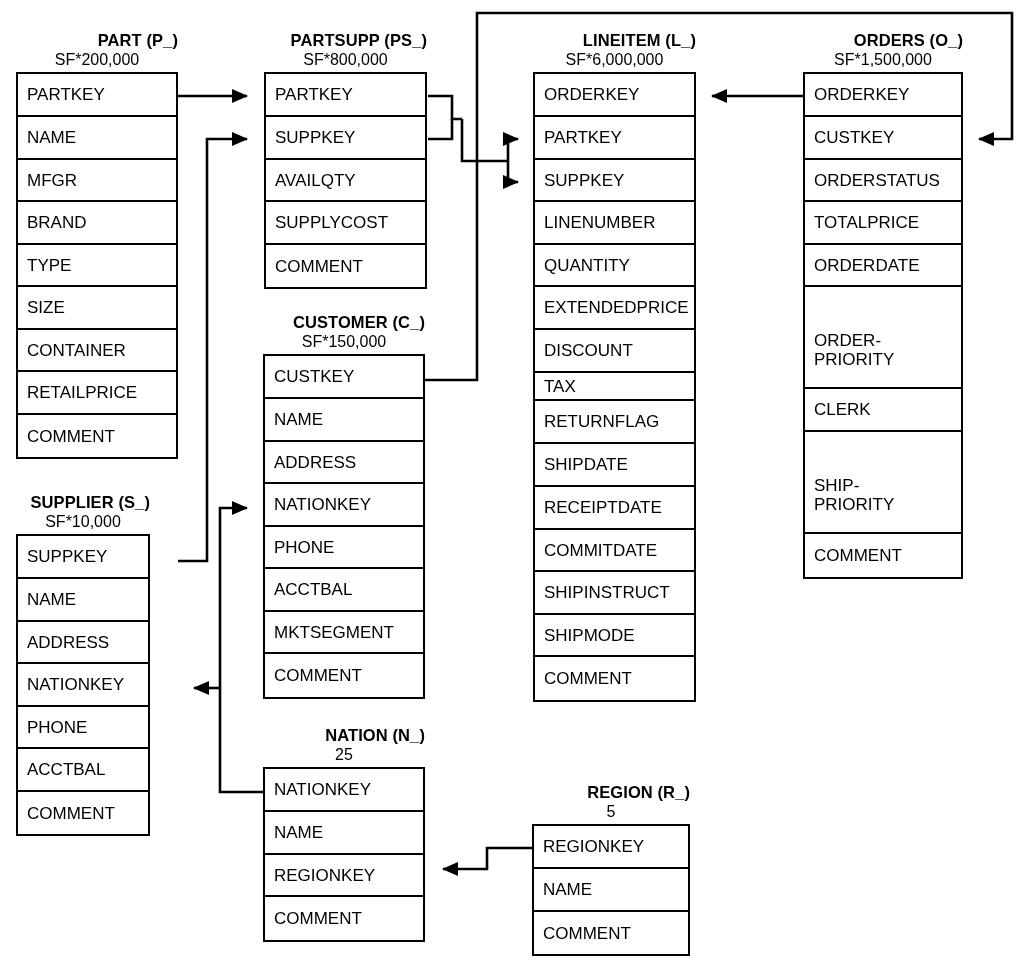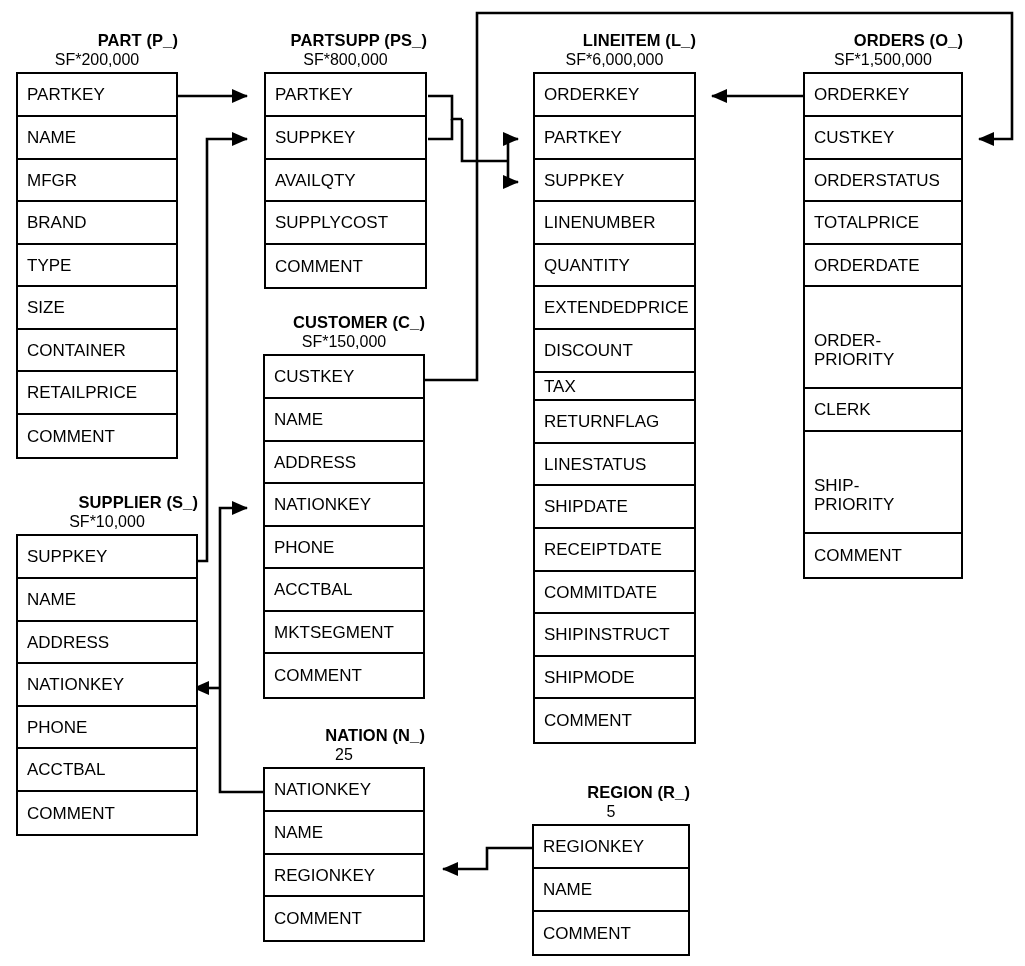--- a/index.html
+++ b/index.html
@@ -115,21 +115,20 @@
     <div class="ent-box" style="margin-top:3px;">
       <div class="field" style="height:43px">ORDERKEY</div>
       <div class="field" style="height:43px">PARTKEY</div>
       <div class="field" style="height:42px">SUPPKEY</div>
       <div class="field" style="height:43px">LINENUMBER</div>
       <div class="field" style="height:42px">QUANTITY</div>
       <div class="field overflow" style="height:43px">EXTENDEDPRICE</div>
       <div class="field" style="height:43px">DISCOUNT</div>
       <div class="field" style="height:28px">TAX</div>
       <div class="field" style="height:43px">RETURNFLAG</div>
-      <div class="field" style="height:42px">LINESTATUS</div>
       <div class="field" style="height:43px">SHIPDATE</div>
       <div class="field" style="height:43px">RECEIPTDATE</div>
       <div class="field" style="height:42px">COMMITDATE</div>
       <div class="field" style="height:43px">SHIPINSTRUCT</div>
       <div class="field" style="height:42px">SHIPMODE</div>
       <div class="field" style="height:43px">COMMENT</div>
     </div>
   </div>
 
   <div class="entity" style="left:803px;top:30px;width:160px;">
@@ -162,21 +161,21 @@
       <div class="field" style="height:43px">NAME</div>
       <div class="field" style="height:42px">ADDRESS</div>
       <div class="field" style="height:43px">NATIONKEY</div>
       <div class="field" style="height:42px">PHONE</div>
       <div class="field" style="height:43px">ACCTBAL</div>
       <div class="field" style="height:42px">MKTSEGMENT</div>
       <div class="field" style="height:43px">COMMENT</div>
     </div>
   </div>
 
-  <div class="entity" style="left:16px;top:492px;width:182px;">
+  <div class="entity" style="left:16px;top:492px;width:134px;">
     <div class="ent-title">SUPPLIER (S_)</div>
     <div class="ent-card">SF*10,000</div>
     <div class="ent-box" style="margin-top:3px;">
       <div class="field" style="height:43px">SUPPKEY</div>
       <div class="field" style="height:43px">NAME</div>
       <div class="field" style="height:42px">ADDRESS</div>
       <div class="field" style="height:43px">NATIONKEY</div>
       <div class="field" style="height:42px">PHONE</div>
       <div class="field" style="height:43px">ACCTBAL</div>
       <div class="field" style="height:42px">COMMENT</div>

